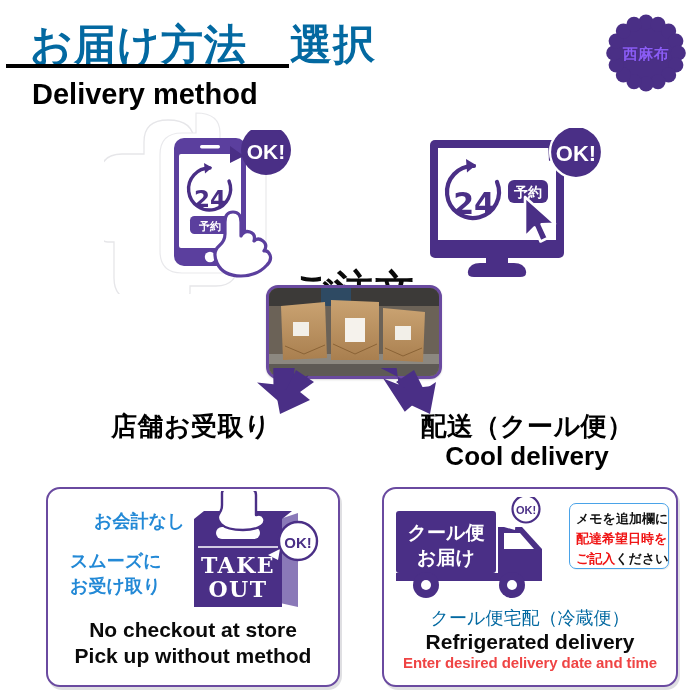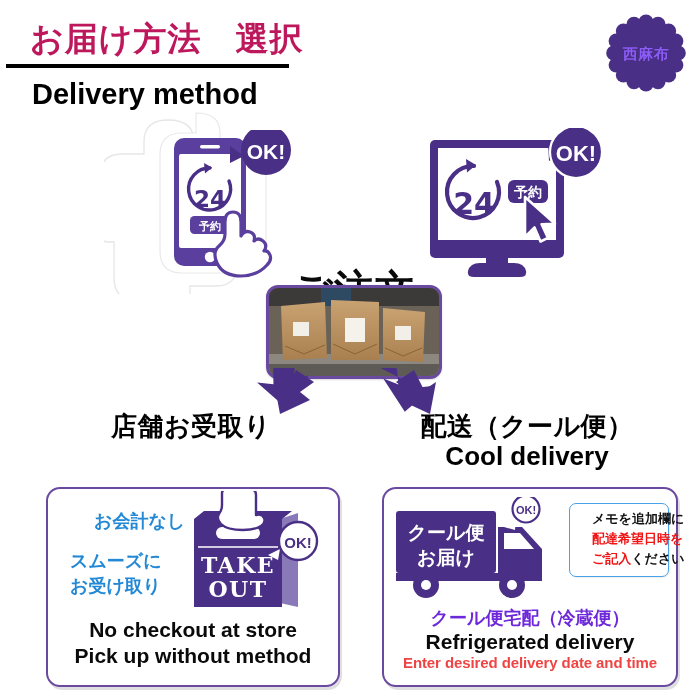--- a/index.html
+++ b/index.html
@@ -9,21 +9,21 @@
     font-family:"Liberation Sans","DejaVu Sans",sans-serif;
     overflow:hidden;
     position:relative;
   }
   #root{position:relative;width:700px;height:700px;}
 
   
   .header{position:absolute;left:0;top:0;width:700px;height:110px;}
   .hdr-jp{
     position:absolute;left:30px;top:17px;
-    font-size:33px;font-weight:bold;color:#be185d;
+    font-size:42px;font-weight:bold;color:#0369a1;
     letter-spacing:1px;white-space:nowrap;
     font-family:"DejaVu Sans",sans-serif;
   }
   .hdr-rule{
     position:absolute;left:6px;top:64px;width:283px;height:4px;background:#000;
   }
   .hdr-en{
     position:absolute;left:32px;top:69px;
     font-size:29px;font-weight:bold;color:#000;
     letter-spacing:0px;white-space:nowrap;margin-top:9px;
@@ -100,33 +100,33 @@
   }
 
   .card-foot{
     position:absolute;width:100%;text-align:center;left:0;
   }
   .foot-en{
     font-size:21px;font-weight:bold;color:#0a0a0a;line-height:1.22;
     white-space:nowrap;
   }
   .foot-jp-blue{
-    font-size:18px;font-weight:bold;color:#6d28d9;line-height:1.2;
+    font-size:18px;font-weight:normal;color:#0369a1;line-height:1.2;
     font-family:"DejaVu Sans",sans-serif;white-space:nowrap;
   }
   .foot-red{
     font-size:15px;font-weight:bold;color:#ef4444;line-height:1.2;
     white-space:nowrap;letter-spacing:-0.1px;
   }
 
   
   .memo{
-    position:absolute;left:185px;top:14px;width:100px;height:74px;
+    position:absolute;left:185px;top:14px;width:100px;height:66px;
     border:1.6px solid #4aa3e8;border-radius:7px;background:#fff;
-    padding:5px 22px;box-sizing:border-box;
+    padding:5px 6px;box-sizing:border-box;
     box-shadow:1px 1px 0 rgba(0,0,0,.06);
   }
   .memo div{
     font-size:13px;font-weight:bold;line-height:1.55;
     font-family:"DejaVu Sans",sans-serif;white-space:nowrap;color:#111;
   }
   .memo .red{color:#f01414;}
 </style>
 </head>
 <body>

